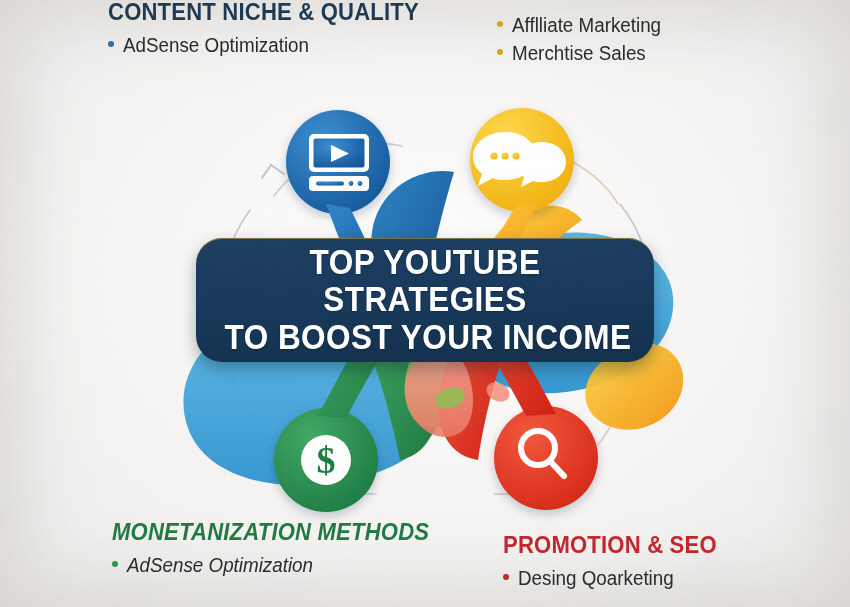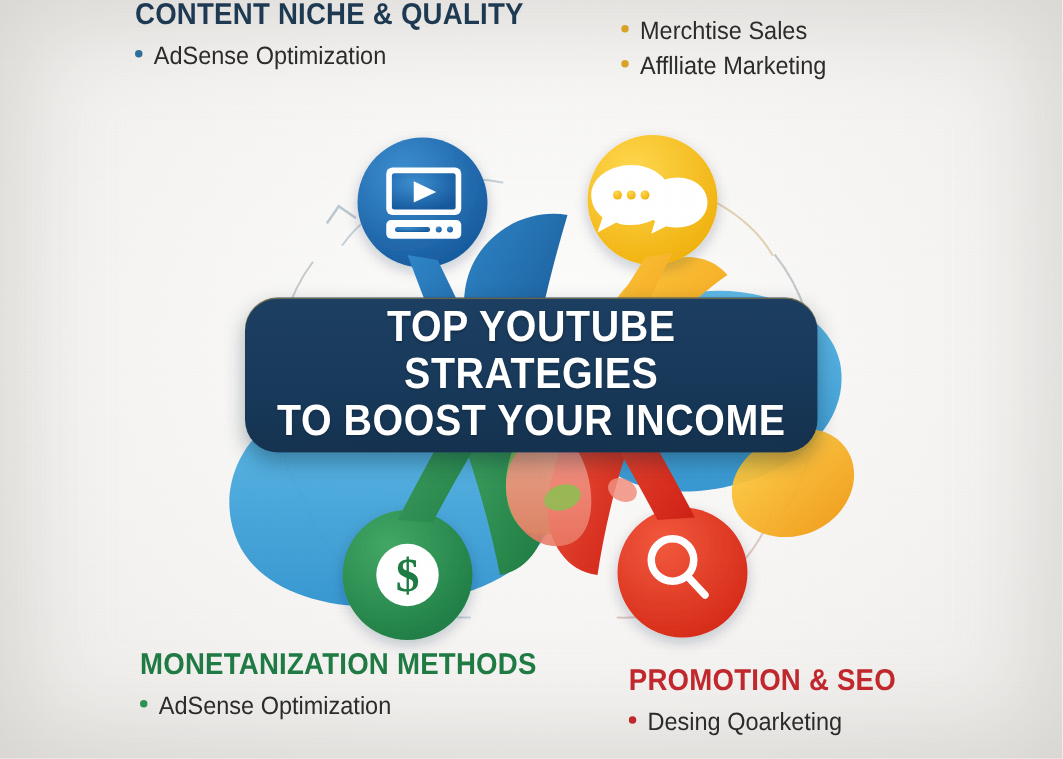--- a/index.html
+++ b/index.html
@@ -63,21 +63,21 @@
     top: 238px;
     width: 458px;
     height: 124px;
     background: linear-gradient(178deg, #1d3f62 0%, #18395a 55%, #14314d 100%);
     border-radius: 26px;
     box-shadow:
       0 7px 16px rgba(10,28,45,.34),
       inset 0 1px 0 rgba(203,160,60,.55);
     display: flex;
     flex-direction: column;
-    align-items: center;
+    align-items: flex-end;
     justify-content: center;
     z-index: 6;
   }
   .banner-line {
     color: #ffffff;
     font-family: "Liberation Sans Narrow", "Liberation Sans", sans-serif;
     font-weight: bold;
     letter-spacing: .5px;
     text-transform: uppercase;
     line-height: 1.04;
@@ -120,21 +120,21 @@
     margin-right: 9px;
     flex: 0 0 auto;
     position: relative;
     top: -5px;
   }
   .bullet-text { transform: scaleX(.94); transform-origin: left center; }
 
   
   #block-content-niche { left: 108px; top: -2px; }
   #block-revenue       { left: 497px; top: 6px; }
-  #block-monetization  { left: 112px; top: 518px; }
+  #block-monetization  { left: 112px; top: 518px; font-style: italic; }
   #block-promotion     { left: 503px; top: 531px; }
 
   #block-content-niche .block-title { color: #1e3a52; }
   #block-content-niche .bullet-dot  { background: #2f6f9e; }
 
   #block-revenue .bullet-dot        { background: #d9a227; }
 
   #block-monetization .block-title  { color: #1f7a43; }
   #block-monetization .bullet-dot   { background: #2f9151; }
 
@@ -312,25 +312,25 @@
         <span class="bullet-dot"></span>
         <span class="bullet-text">AdSense Optimization</span>
       </li>
     </ul>
   </div>
 
   <div class="block" id="block-revenue">
     <ul class="bullet-list">
       <li class="bullet-item">
         <span class="bullet-dot"></span>
+        <span class="bullet-text">Afflliate Marketing</span>
+      </li>
+      <li class="bullet-item">
+        <span class="bullet-dot"></span>
         <span class="bullet-text">Merchtise Sales</span>
-      </li>
-      <li class="bullet-item">
-        <span class="bullet-dot"></span>
-        <span class="bullet-text">Afflliate Marketing</span>
       </li>
     </ul>
   </div>
 
   <div class="block" id="block-monetization">
     <div class="block-title">MONETANIZATION METHODS</div>
     <ul class="bullet-list">
       <li class="bullet-item">
         <span class="bullet-dot"></span>
         <span class="bullet-text">AdSense Optimization</span>

